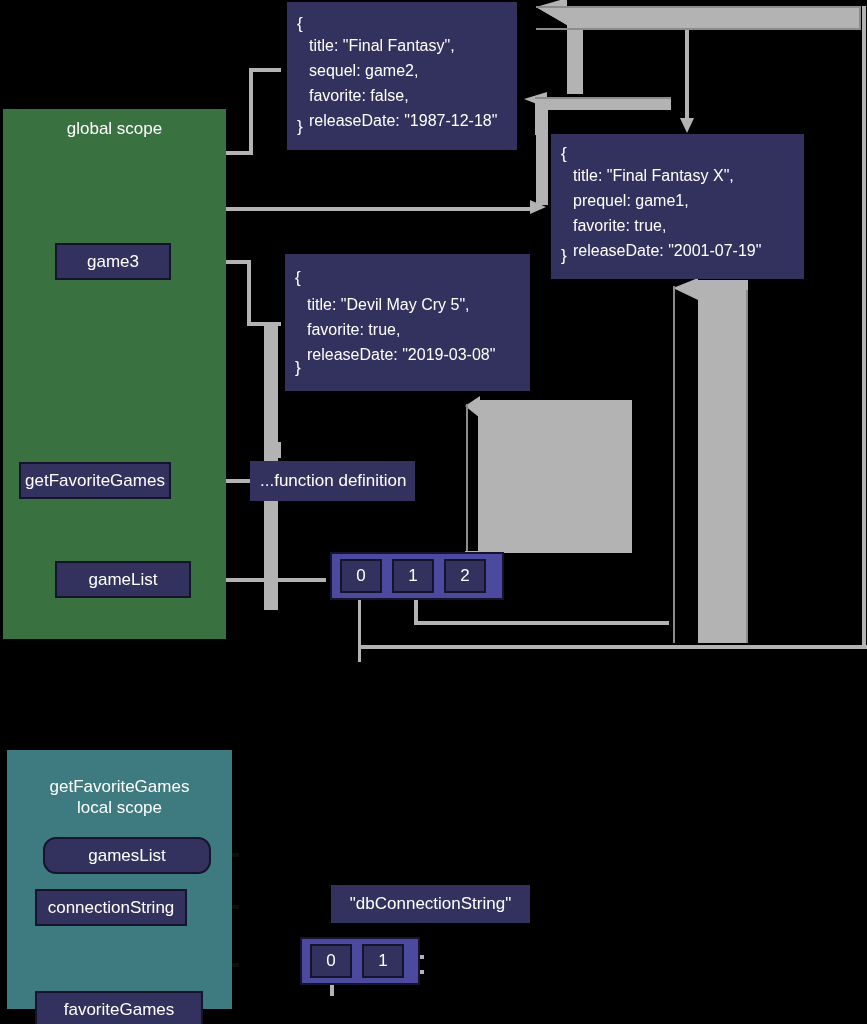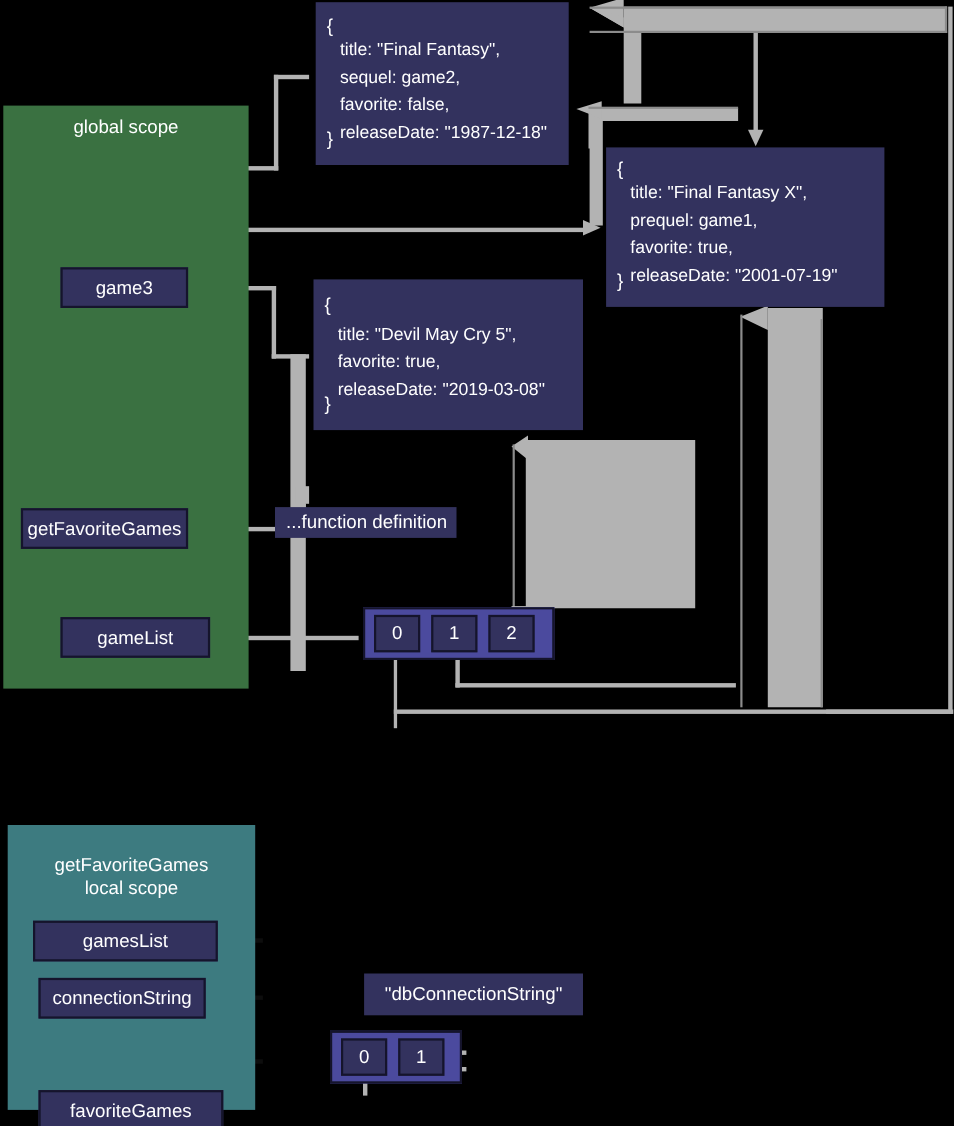--- a/index.html
+++ b/index.html
@@ -174,21 +174,21 @@
   <div class="connd" style="left:196px; top:578px; width:29px; height:4px;"></div>
 
   <div class="connk" style="left:221px; top:853px; width:18px; height:4px;"></div>
   <div class="connk" style="left:221px; top:905px; width:18px; height:4px;"></div>
   <div class="connk" style="left:221px; top:963px; width:18px; height:4px;"></div>
 
   <div class="conn" style="left:330px; top:984px; width:4px; height:12px;"></div>
   <div class="conn" style="left:408px; top:955px; width:16px; height:4px;"></div>
   <div class="conn" style="left:408px; top:970px; width:16px; height:4px;"></div>
 
-  <div class="scope scope-global" style="left:3px; top:96px; width:223px; height:530px;">
+  <div class="scope scope-global" style="left:3px; top:109px; width:223px; height:530px;">
     <div class="scope-title" style="top:9px;">global scope</div>
   </div>
   <div class="var-box" style="left:55px; top:243px; width:116px; height:37px;">
     <span>game3</span>
   </div>
   <div class="var-box" style="left:19px; top:462px; width:152px; height:37px;">
     <span>getFavoriteGames</span>
   </div>
   <div class="var-box" style="left:55px; top:561px; width:136px; height:37px;">
     <span>gameList</span>
@@ -213,41 +213,41 @@
   </div>
 
   <div class="obj-box" style="left:285px; top:254px; width:245px; height:137px;">
     <div class="obj-brace" style="left:10px; top:14px;">{</div>
     <div class="obj-lines" style="left:22px; top:38px;">title: "Devil May Cry 5",
 favorite: true,
 releaseDate: "2019-03-08"</div>
     <div class="obj-brace" style="left:10px; top:104px;">}</div>
   </div>
 
-  <div class="value-box" style="left:250px; top:461px; width:165px; height:28px; justify-content:flex-start; padding-left:10px;">
+  <div class="value-box" style="left:250px; top:461px; width:165px; height:40px; justify-content:flex-start; padding-left:10px;">
     <span>...function definition</span>
   </div>
 
   <div class="array-box" style="left:330px; top:552px; width:174px; height:48px;">
     <div class="array-cell" style="width:42px; height:34px;">
       <span>0</span>
     </div>
     <div class="array-cell" style="width:42px; height:34px;">
       <span>1</span>
     </div>
     <div class="array-cell" style="width:42px; height:34px;">
       <span>2</span>
     </div>
   </div>
 
   <div class="scope scope-local" style="left:7px; top:750px; width:225px; height:259px;">
     <div class="scope-title" style="top:26px;">getFavoriteGames
 local scope</div>
   </div>
-  <div class="var-box" style="left:30px; top:837px; width:168px; height:37px;">
+  <div class="var-box" style="left:43px; top:837px; width:168px; height:37px;border-radius:13px;">
     <span>gamesList</span>
   </div>
   <div class="var-box" style="left:35px; top:889px; width:152px; height:37px;">
     <span>connectionString</span>
   </div>
   <div class="var-box" style="left:35px; top:991px; width:168px; height:37px;">
     <span>favoriteGames</span>
   </div>
 
   <div class="value-box" style="left:331px; top:885px; width:199px; height:38px;">

